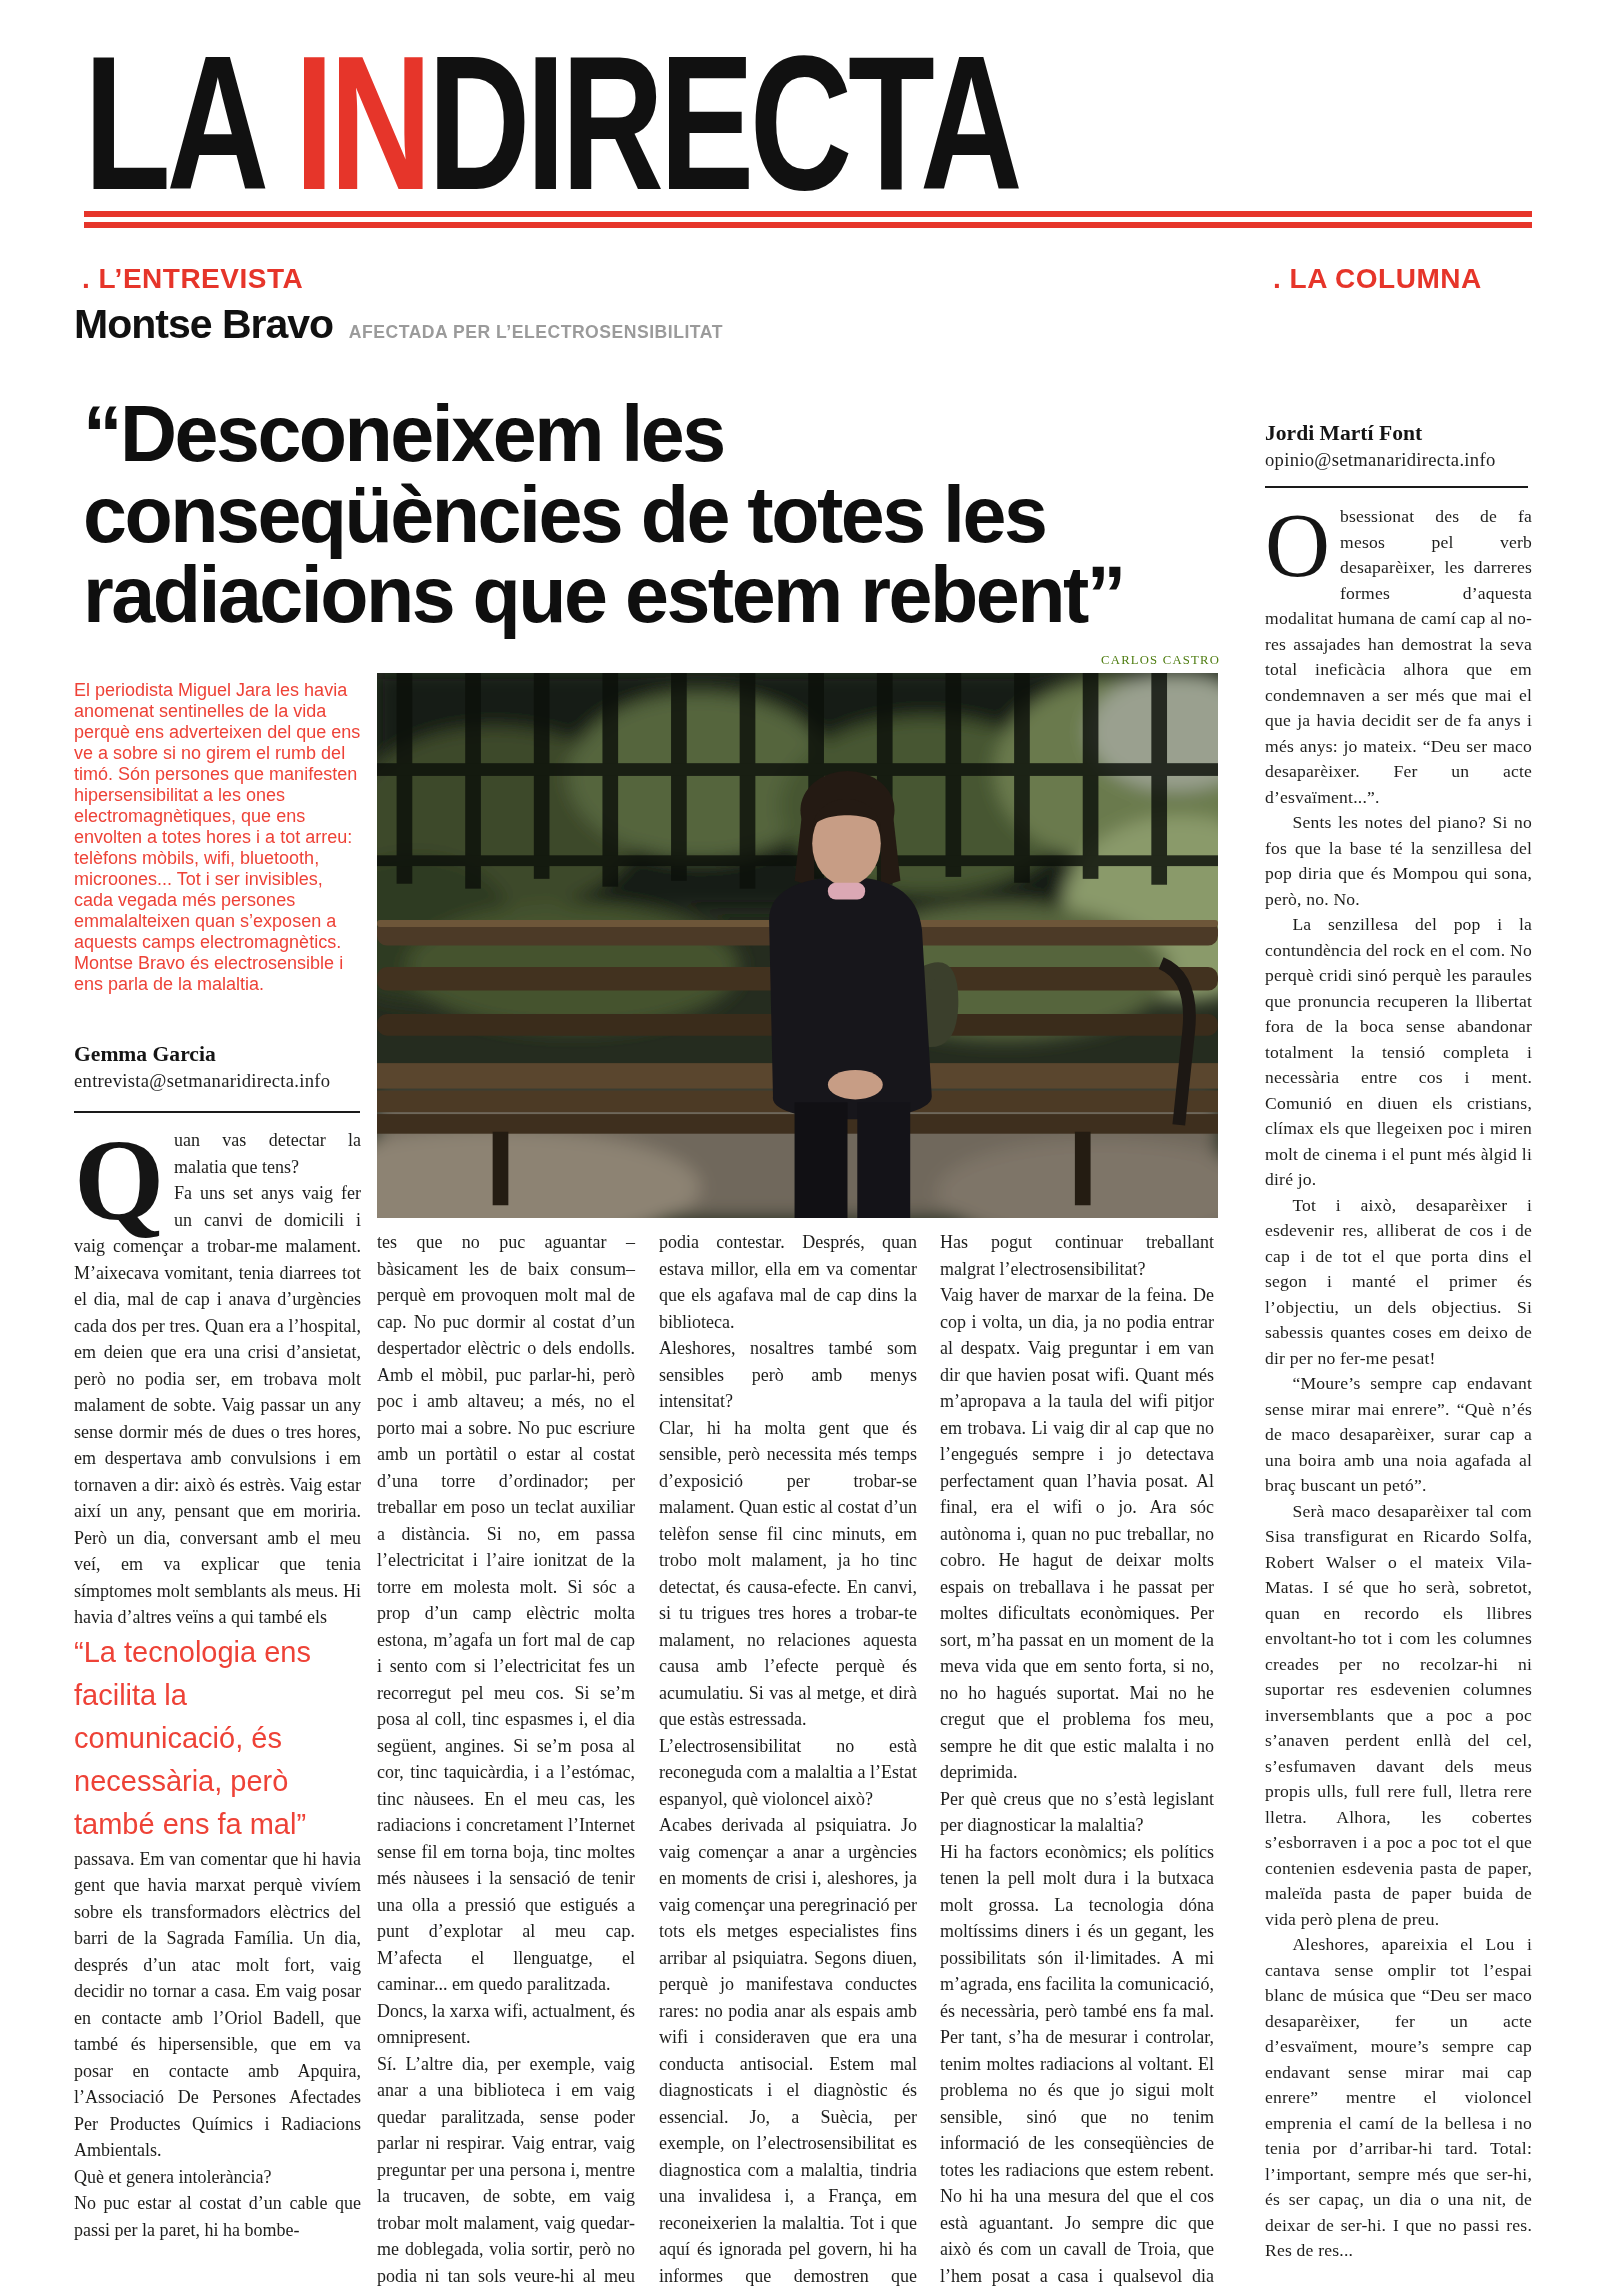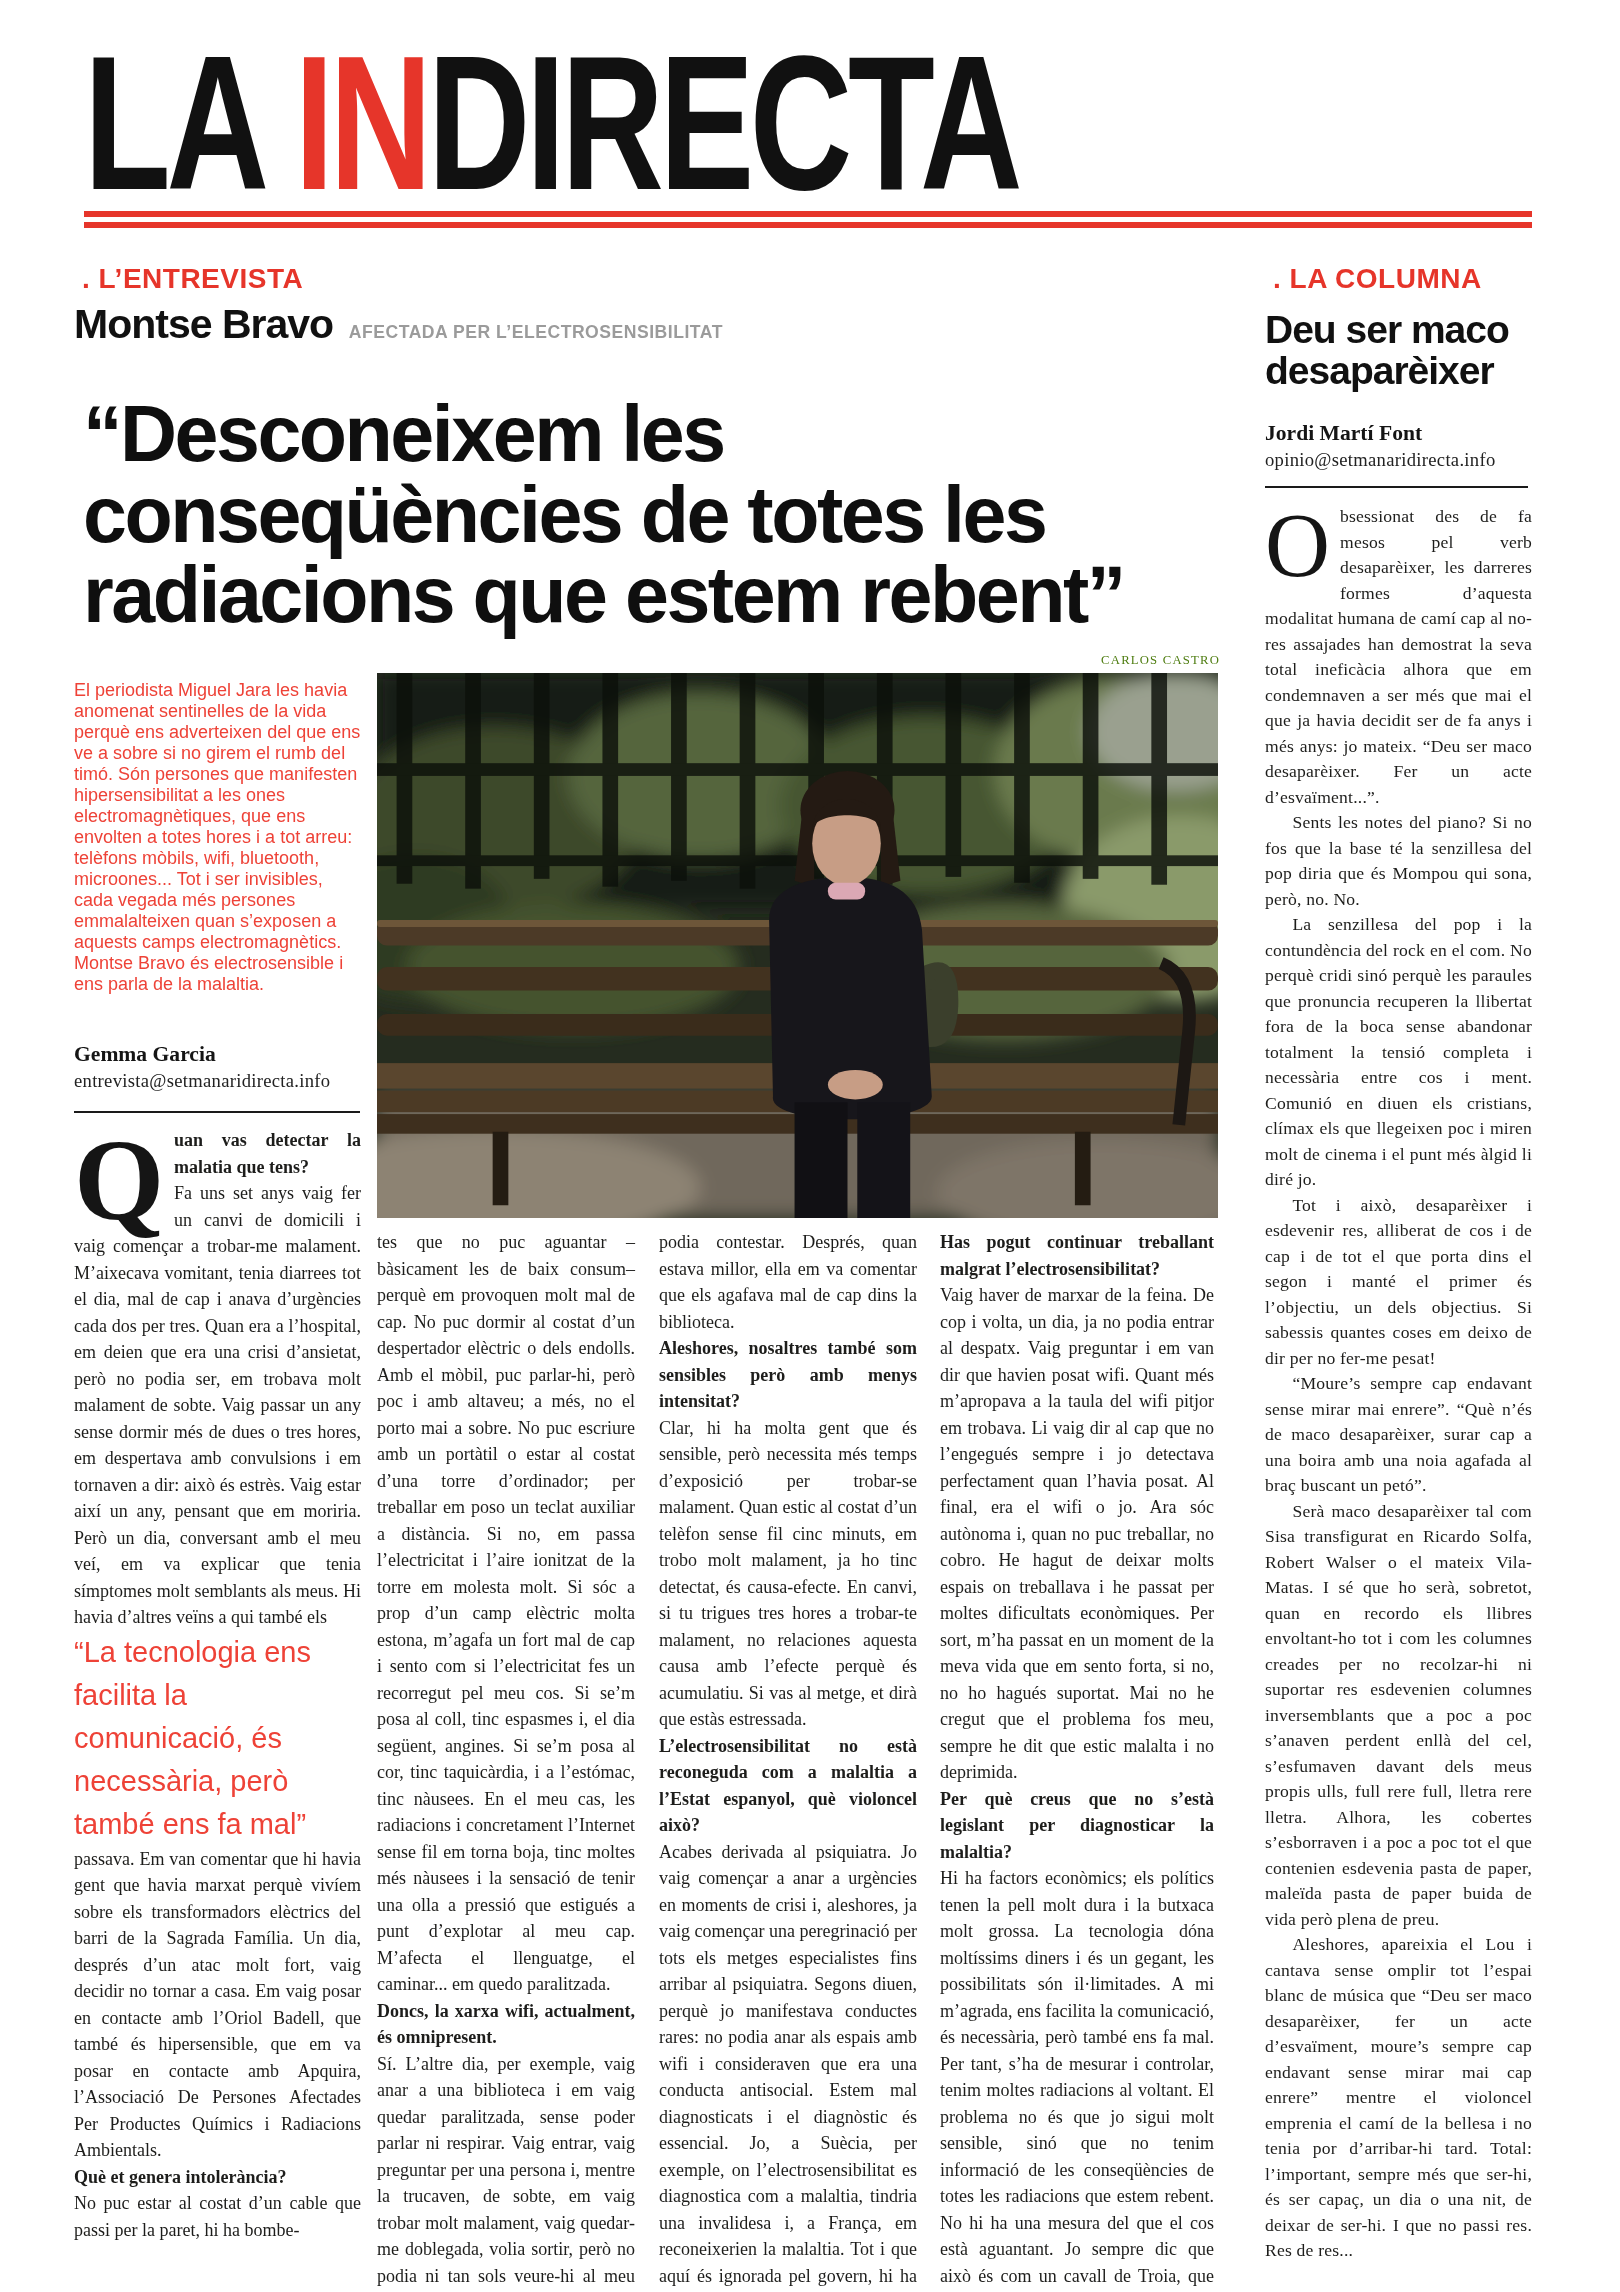--- a/index.html
+++ b/index.html
@@ -45,21 +45,21 @@
   .byline-rule{position:absolute;left:74px;top:1111px;width:286px;height:2px;background:#1a1a1a;}
 
   
   .body-col{position:absolute;top:1229px;width:258px;text-align:justify;
             font:400 18px/26.5px "Liberation Serif",serif;color:#1d1d1b;}
   .body-col p{margin:0;}
   .col1{left:74px;top:1127px;width:287px;}
   .col2{left:377px;}
   .col3{left:659px;}
   .col4{left:940px;width:274px;}
-  .q{font-weight:700;}
+  .q{font-weight:400;}
   .lead-cap{float:left;font:700 116px/0.78 "Liberation Serif",serif;padding:7.8px 9.8px 0 0;color:#151515;}
   .pull-quote{color:#ee4237;text-align:left;margin:25.5px 0 19.6px 0;padding-right:27.4px;
               font:400 29px/43px "Liberation Sans",sans-serif;}
 
   
   .col-title{position:absolute;left:1265px;top:310px;width:294px;margin:0;color:#111;
              font:700 39px/1.05 "Liberation Sans",sans-serif;letter-spacing:-1px;}
   .col-byline{position:absolute;left:1265px;top:420px;}
   .col-rule{position:absolute;left:1265px;top:486px;width:263px;height:2px;background:#1a1a1a;}
   .opinion-body{position:absolute;left:1265px;top:504px;width:267px;text-align:justify;
@@ -188,21 +188,20 @@
       <p class="a">Acabes derivada al psiquiatra. Jo vaig començar a anar a urgències en moments de crisi i, aleshores, ja vaig començar una peregrinació per tots els metges especialistes fins arribar al psiquiatra. Segons diuen, perquè jo manifestava conductes rares: no podia anar als espais amb wifi i consideraven que era una conducta antisocial. Estem mal diagnosticats i el diagnòstic és essencial. Jo, a Suècia, per exemple, on l’electrosensibilitat es diagnostica com a malaltia, tindria una invalidesa i, a França, em reconeixerien la malaltia. Tot i que aquí és ignorada pel govern, hi ha informes que demostren que aquestes exposicions són dolentes i poden desembocar en una malaltia.</p>
     </section>
   <section class="body-col col4">
       <p class="q">Has pogut continuar treballant malgrat l’electrosensibilitat?</p>
       <p class="a">Vaig haver de marxar de la feina. De cop i volta, un dia, ja no podia entrar al despatx. Vaig preguntar i em van dir que havien posat wifi. Quant més m’apropava a la taula del wifi pitjor em trobava. Li vaig dir al cap que no l’engegués sempre i jo detectava perfectament quan l’havia posat. Al final, era el wifi o jo. Ara sóc autònoma i, quan no puc treballar, no cobro. He hagut de deixar molts espais on treballava i he passat per moltes dificultats econòmiques. Per sort, m’ha passat en un moment de la meva vida que em sento forta, si no, no ho hagués suportat. Mai no he cregut que el problema fos meu, sempre he dit que estic malalta i no deprimida.</p>
       <p class="q">Per què creus que no s’està legislant per diagnosticar la malaltia?</p>
       <p class="a">Hi ha factors econòmics; els polítics tenen la pell molt dura i la butxaca molt grossa. La tecnologia dóna moltíssims diners i és un gegant, les possibilitats són il·limitades. A mi m’agrada, ens facilita la comunicació, és necessària, però també ens fa mal. Per tant, s’ha de mesurar i controlar, tenim moltes radiacions al voltant. El problema no és que jo sigui molt sensible, sinó que no tenim informació de les conseqüències de totes les radiacions que estem rebent. No hi ha una mesura del que el cos està aguantant. Jo sempre dic que això és com un cavall de Troia, que l’hem posat a casa i qualsevol dia s’obrirà i sortirà tot...</p>
     </section>
 
   <p class="kicker columna">. LA COLUMNA</p>
-  <h2 class="col-title">Deu ser maco desaparèixer</h2>
   <div class="col-byline">
     <div class="byline-name">Jordi Martí Font</div>
     <div class="byline-email">opinio@setmanaridirecta.info</div>
   </div>
   <div class="col-rule"></div>
   <div class="opinion-body">
       <p class="first"><span class="opinion-cap">O</span>bsessionat des de fa mesos pel verb desaparèixer, les darreres formes d’aquesta modalitat humana de camí cap al no-res assajades han demostrat la seva total ineficàcia alhora que em condemnaven a ser més que mai el que ja havia decidit ser de fa anys i més anys: jo mateix. “Deu ser maco desaparèixer. Fer un acte d’esvaïment...”.</p>
       <p>Sents les notes del piano? Si no fos que la base té la senzillesa del pop diria que és Mompou qui sona, però, no. No.</p>
       <p>La senzillesa del pop i la contundència del rock en el com. No perquè cridi sinó perquè les paraules que pronuncia recuperen la llibertat fora de la boca sense abandonar totalment la tensió completa i necessària entre cos i ment. Comunió en diuen els cristians, clímax els que llegeixen poc i miren molt de cinema i el punt més àlgid li diré jo.</p>
       <p>Tot i això, desaparèixer i esdevenir res, alliberat de cos i de cap i de tot el que porta dins el segon i manté el primer és l’objectiu, un dels objectius. Si sabessis quantes coses em deixo de dir per no fer-me pesat!</p>

